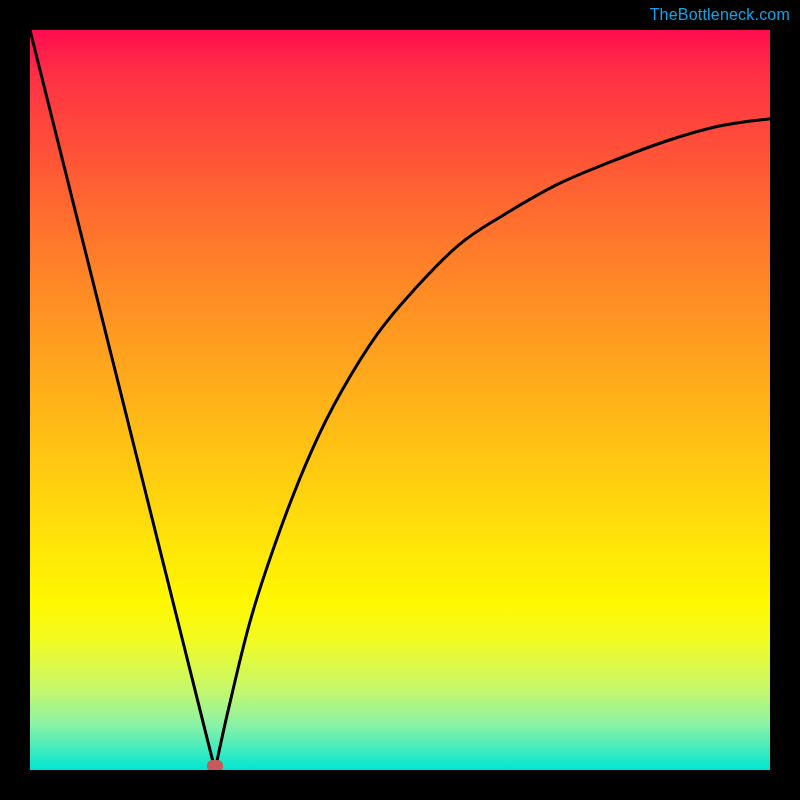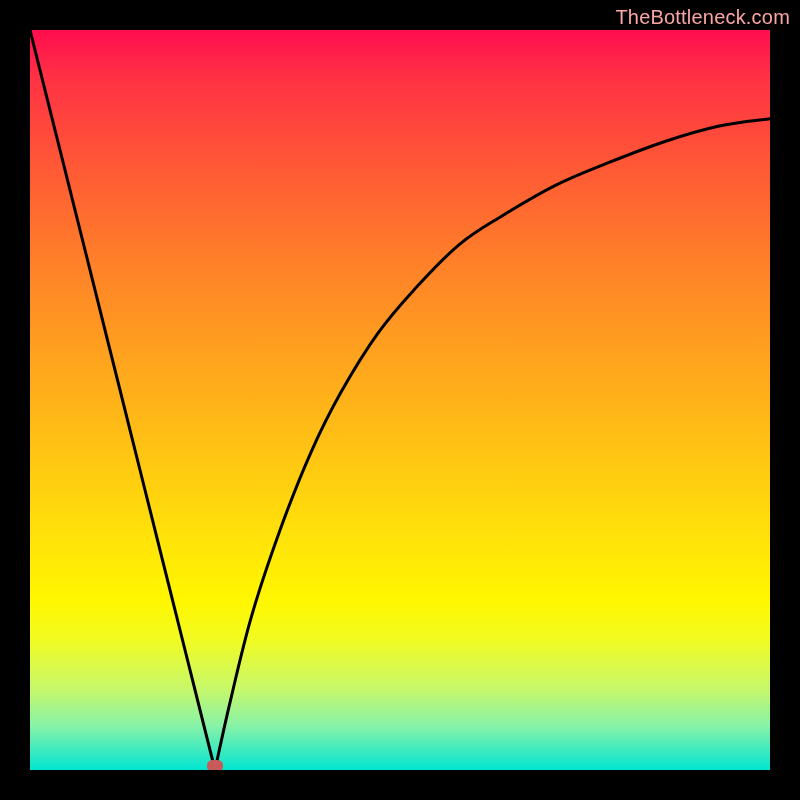--- a/index.html
+++ b/index.html
@@ -42,22 +42,22 @@
       #c7f86a 89%,
       #88f2a7 94%,
       #2fe9c4 98%,
       #00e6d1 100%
     );
   }
   .watermark {
     position: absolute;
     top: 6px;
     right: 10px;
-    color: #fca5a5;
-    font-size: 20px;
+    color: #0ea5e9;
+    font-size: 16px;
     letter-spacing: 0.2px;
     user-select: none;
   }
   svg.curve {
     position: absolute;
     inset: 0;
     width: 100%;
     height: 100%;
     display: block;
   }

